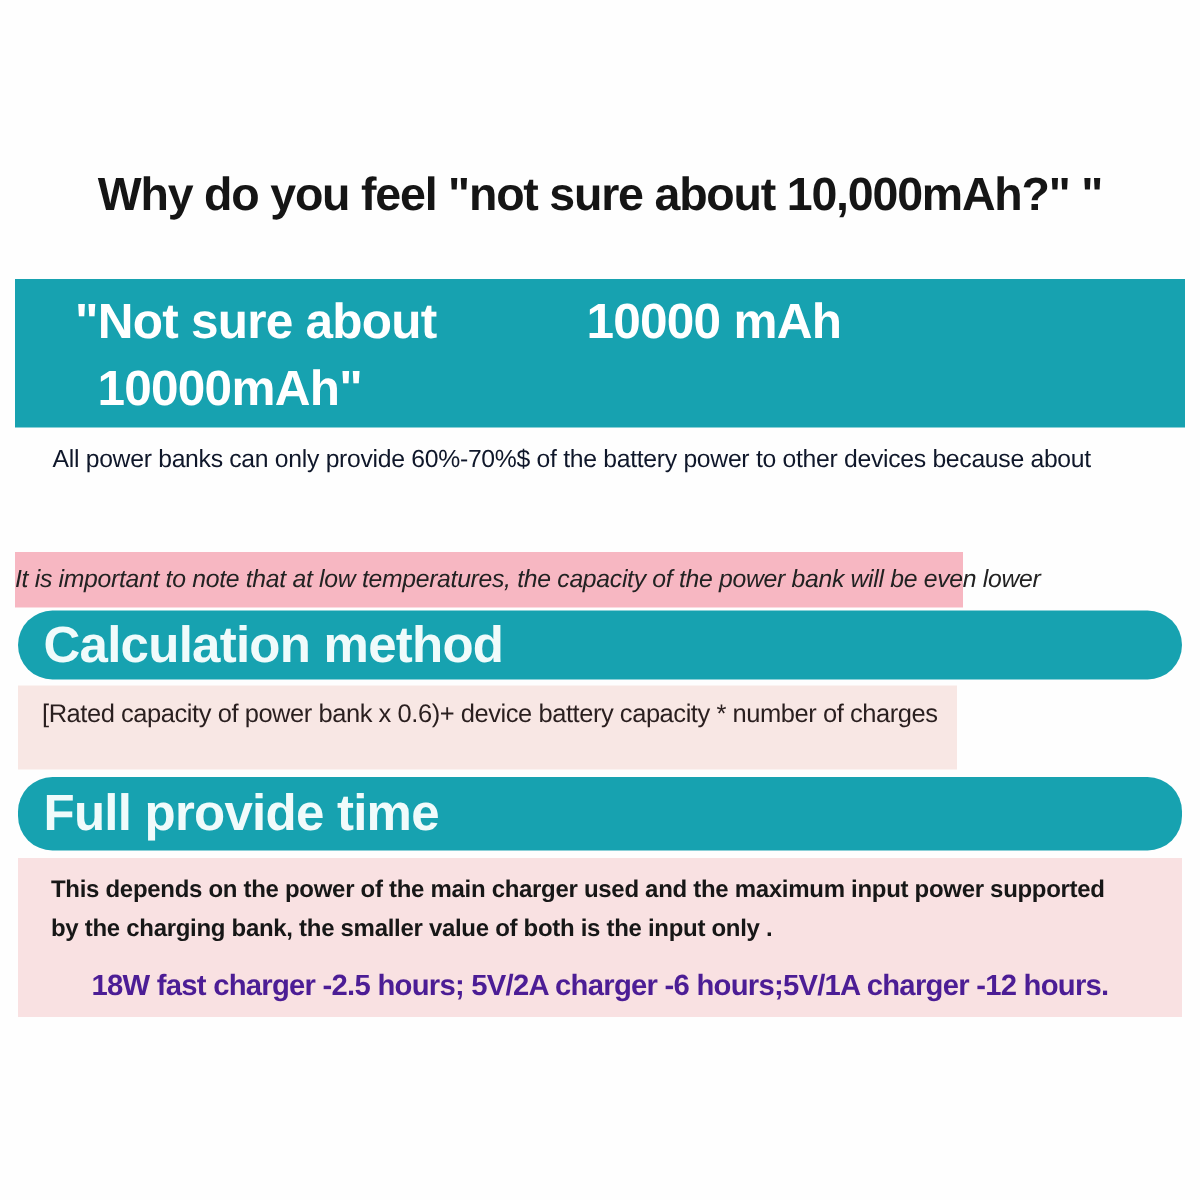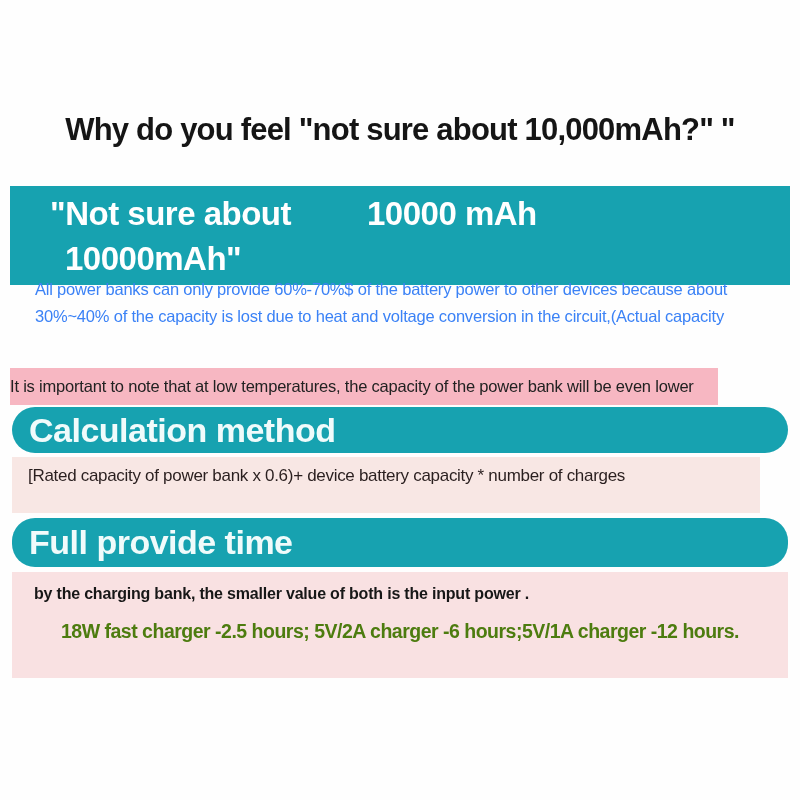--- a/index.html
+++ b/index.html
@@ -22,100 +22,100 @@
   .teal { background: #17a2b0; }
   .pink { background: #f7b7c2; }
   .lightpink { background: #f8e7e4; }
   .bottompink { background: #f9e1e2; }
 
   .claim-banner {
     position: absolute; top: 186px; left: 10px; width: 780px; height: 99px;
     color: #ffffff; font-weight: bold; font-size: 33px; letter-spacing: -0.5px;
   }
   .claim-row { display: flex; align-items: baseline; padding: 9px 0 0 40px; }
-  .claim-capacity { margin-left: 76px; }
+  .claim-capacity { margin-left: 100px; }
   .claim-line2 { padding: 7px 0 0 55px; }
 
   .capacity-note {
-    position: absolute; top: 276px; left: 35px; width: 745px;
-    font-size: 16.5px; line-height: 27px; color: #3b82f6; letter-spacing: -0.2px;
+    position: absolute; top: 293px; left: 35px; width: 745px;
+    font-size: 16.5px; line-height: 27px; color: #0f172a; letter-spacing: -0.2px;
   }
   .capacity-note div { white-space: nowrap; }
 
   .temp-banner {
-    position: absolute; top: 368px; left: 10px; width: 708px; height: 37px;
-    line-height: 37px; text-align: left;
-    font-size: 16.5px; color: #222222; letter-spacing: -0.2px; white-space: nowrap;
+    position: absolute; top: 368px; left: 10px; width: 632px; height: 37px;
+    line-height: 37px; text-align: right;
+    font-size: 16.5px; color: #222222; letter-spacing: -0.2px; white-space: nowrap; font-style: italic;
   }
 
   .section-header {
     position: absolute; left: 12px; width: 776px;
     color: #f0fbfb; font-weight: bold; font-size: 34px; letter-spacing: -0.5px;
     padding-left: 17px; box-sizing: border-box; white-space: nowrap; border-radius: 23px;
   }
   .calc-header { top: 407px; height: 46px; line-height: 46px; }
   .full-header { top: 518px; height: 49px; line-height: 49px; }
 
   .calc-body {
-    position: absolute; top: 457px; left: 12px; width: 748px; height: 56px;
+    position: absolute; top: 457px; left: 12px; width: 626px; height: 56px;
     box-sizing: border-box; padding: 7px 0 0 16px;
     font-size: 17px; line-height: 23px; color: #2a1f1f; letter-spacing: -0.3px;
   }
   .calc-body div { white-space: nowrap; }
 
   .charge-body {
     position: absolute; top: 572px; left: 12px; width: 776px; height: 106px;
     box-sizing: border-box; padding-top: 9px;
   }
   .charge-note {
     padding-left: 22px; font-size: 16px; font-weight: bold;
     line-height: 26px; color: #171717; letter-spacing: -0.2px; white-space: nowrap;
   }
   .charge-times {
     margin-top: 13px; text-align: center;
-    font-size: 19.5px; font-weight: bold; color: #4d7c0f;
+    font-size: 19.5px; font-weight: bold; color: #4c1d95;
     letter-spacing: -0.5px; white-space: nowrap;
   }
 </style>
 </head>
 <body>
 
 <div class="page">
 
   <h1 class="title">Why do you feel "not sure about 10,000mAh?" "</h1>
 
   <section class="claim-banner teal">
     <div class="claim-row">
       <span>"Not sure about</span>
       <span class="claim-capacity">10000 mAh</span>
     </div>
     <div class="claim-line2">10000mAh"</div>
   </section>
 
   <section class="capacity-note">
     <div>All power banks can only provide 60%-70%$ of the battery power to other devices because about</div>
-    <div>30%~40% of the capacity is lost due to heat and voltage conversion in the circuit,(Actual capacity</div>
   </section>
 
   <section class="temp-banner pink">
     <span>It is important to note that at low temperatures, the capacity of the power bank will be even lower</span>
   </section>
 
   <section class="section-header calc-header teal">
     <span>Calculation method</span>
   </section>
 
   <section class="calc-body lightpink">
     <div>[Rated capacity of power bank x 0.6)+ device battery capacity * number of charges</div>
   </section>
 
   <section class="section-header full-header teal">
     <span>Full provide time</span>
   </section>
 
   <section class="charge-body bottompink">
     <div class="charge-note">
-      <div>by the charging bank, the smaller value of both is the input power .</div>
+      <div>This depends on the power of the main charger used and the maximum input power supported</div>
+      <div>by the charging bank, the smaller value of both is the input only .</div>
     </div>
     <div class="charge-times">18W fast charger -2.5 hours; 5V/2A charger -6 hours;5V/1A charger -12 hours.</div>
   </section>
 
 </div>
 
 </body></html>

